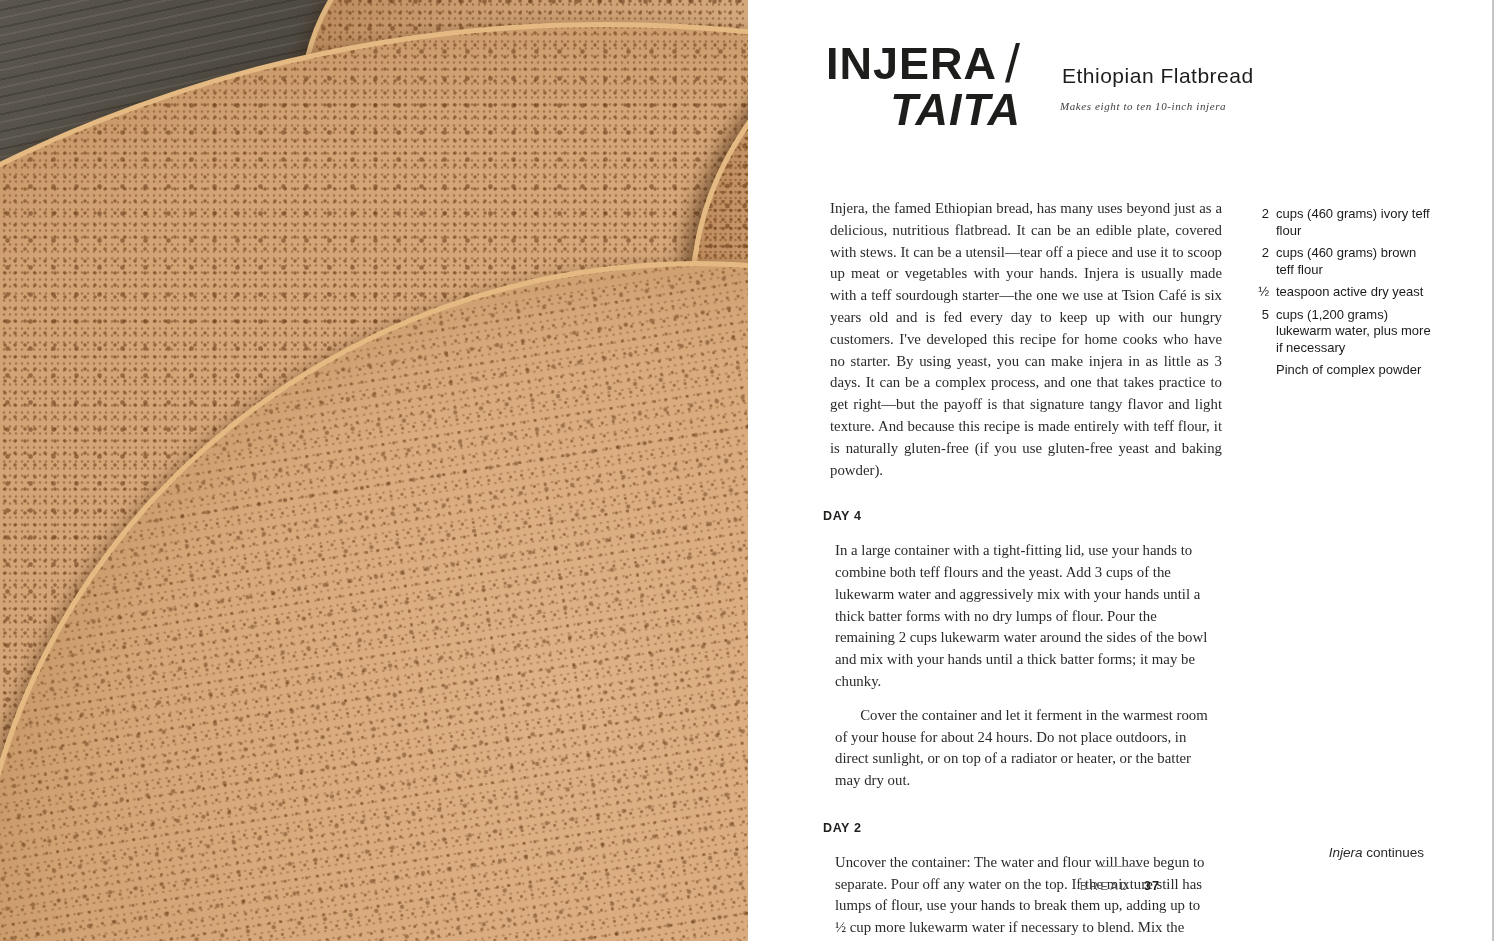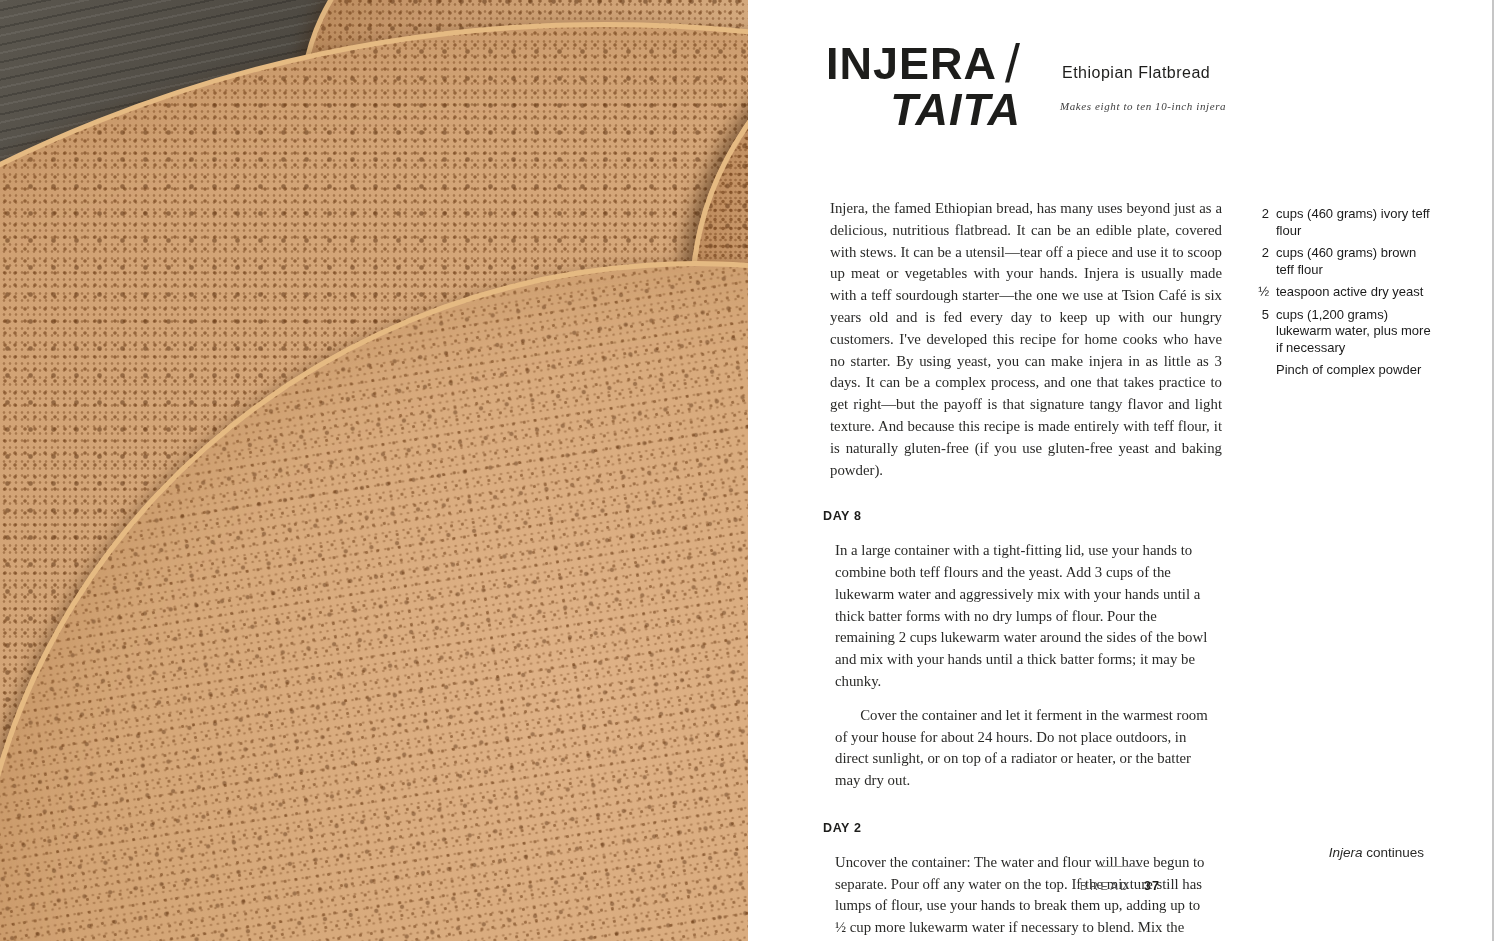--- a/index.html
+++ b/index.html
@@ -50,21 +50,21 @@
 
   
   .page { position:absolute; left:748px; top:0; width:752px; height:941px; background:#fff;border-radius:28px; }
   .page-edge { position:absolute; right:6px; top:0; width:2px; height:941px; background:#c6c6c6; }
 
   .title-block { position:absolute; left:78px; top:40px; color:#1d1d1b; }
   .title-line { font-size:45px; font-weight:800; letter-spacing:1px; line-height:46px; white-space:nowrap; }
   .title-line .slash { font-weight:200; font-size:54px; margin-left:8px; vertical-align:-3px; }
   .title-sub { font-style:italic;text-align:right; }
 
-  .subtitle { position:absolute; left:314px; top:64px; font-size:16px; font-weight:500;
+  .subtitle { position:absolute; left:314px; top:64px; font-size:21px; font-weight:500;
               letter-spacing:0.5px; color:#1d1d1b; }
   .yield    { position:absolute; left:312px; top:100px; font-family:"Liberation Serif", serif;
               font-style:italic; font-size:11px; letter-spacing:0.6px; color:#3c3c3c; }
 
   .main-col { position:absolute; left:75px; top:198px; width:399px;
               font-family:"Liberation Serif", serif; font-size:14.8px; line-height:21.8px; color:#2a2a28; }
   .intro    { text-align:justify; margin:0 0 25px 7px; }
   .day-heading { font-family:"Liberation Sans", sans-serif; font-size:12.5px; font-weight:700;
                  letter-spacing:0.6px; color:#1d1d1b; margin:0 0 3px 0; }
   .section  { margin-top:0; }
@@ -107,21 +107,21 @@
     <div class="title-line title-sub">TAITA</div>
   </div>
 
   <div class="subtitle">Ethiopian Flatbread</div>
   <div class="yield">Makes eight to ten 10-inch injera</div>
 
   <div class="main-col">
     <p class="intro">Injera, the famed Ethiopian bread, has many uses beyond just as a delicious, nutritious flatbread. It can be an edible plate, covered with stews. It can be a utensil—tear off a piece and use it to scoop up meat or vegetables with your hands. Injera is usually made with a teff sourdough starter—the one we use at Tsion Café is six years old and is fed every day to keep up with our hungry customers. I've developed this recipe for home cooks who have no starter. By using yeast, you can make injera in as little as 3 days. It can be a complex process, and one that takes practice to get right—but the payoff is that signature tangy flavor and light texture. And because this recipe is made entirely with teff flour, it is naturally gluten-free (if you use gluten-free yeast and baking powder).</p>
 
     <div class="section">
-      <div class="day-heading">DAY 8</div>
+      <div class="day-heading">DAY 4</div>
       <p>In a large container with a tight-fitting lid, use your hands to combine both teff flours and the yeast. Add 3 cups of the lukewarm water and aggressively mix with your hands until a thick batter forms with no dry lumps of flour. Pour the remaining 2 cups lukewarm water around the sides of the bowl and mix with your hands until a thick batter forms; it may be chunky.</p>
       <p>Cover the container and let it ferment in the warmest room of your house for about 24 hours. Do not place outdoors, in direct sunlight, or on top of a radiator or heater, or the batter may dry out.</p>
     </div>
 
     <div class="section">
       <div class="day-heading">DAY 2</div>
       <p>Uncover the container: The water and flour will have begun to separate. Pour off any water on the top. If the mixture still has lumps of flour, use your hands to break them up, adding up to ½ cup more lukewarm water if necessary to blend. Mix the batter until smooth. Cover the container and ferment for another 24 hours in a warm spot.</p>
     </div>
   </div>
 

